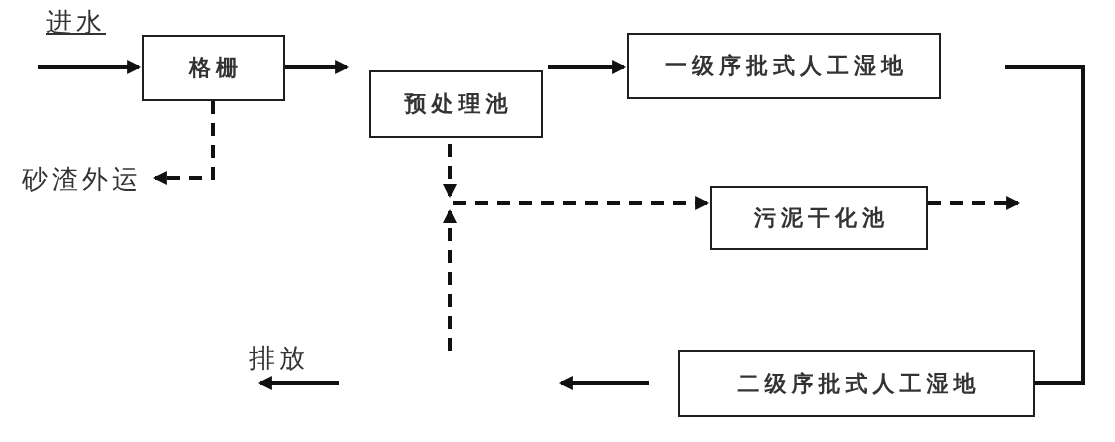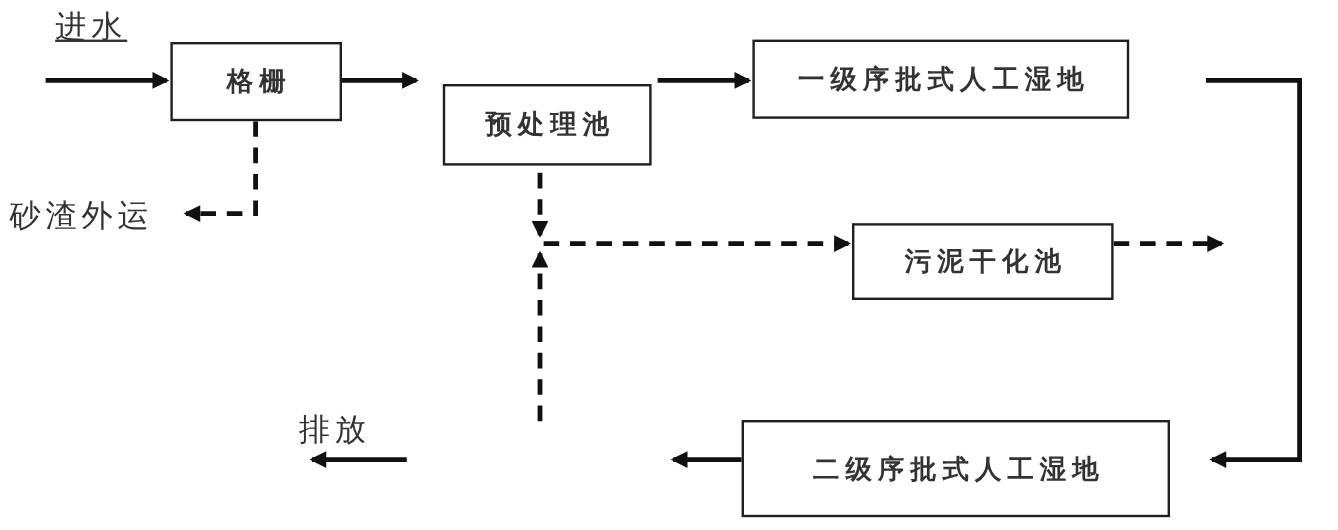--- a/index.html
+++ b/index.html
@@ -80,23 +80,23 @@
   </svg>
 
   <div class="node" style="left:142px; top:35px; width:143px; height:66px;">格栅</div>
 
   <div class="node" style="left:369px; top:33px; width:174px; height:68px;margin-top:37px;">预处理池</div>
 
   <div class="node" style="left:627px; top:33px; width:314px; height:66px;">一级序批式人工湿地</div>
 
   <div class="node" style="left:710px; top:186px; width:218px; height:64px;">污泥干化池</div>
 
-  <div class="node" style="left:618px; top:350px; width:357px; height:81px;">二级序批式人工湿地</div>
+  <div class="node" style="left:678px; top:350px; width:357px; height:67px;">二级序批式人工湿地</div>
 
 
   <div class="flow-label" style="left:46px; top:5px;text-decoration:underline;">进水</div>
 
-  <div class="flow-label" style="left:8px; top:162px;">砂渣外运</div>
+  <div class="flow-label" style="left:22px; top:162px;">砂渣外运</div>
 
 
   <div class="flow-label" style="left:249px; top:341px;">排放</div>
 
 </div>
 
 </body></html>

